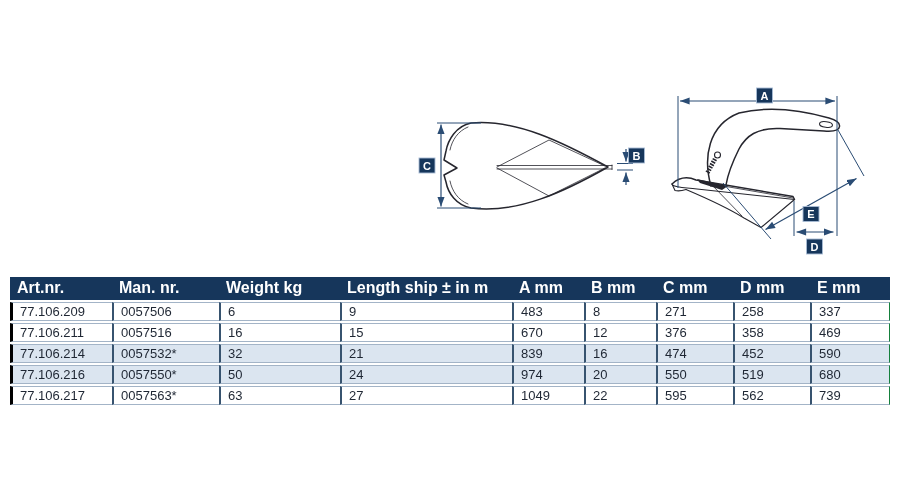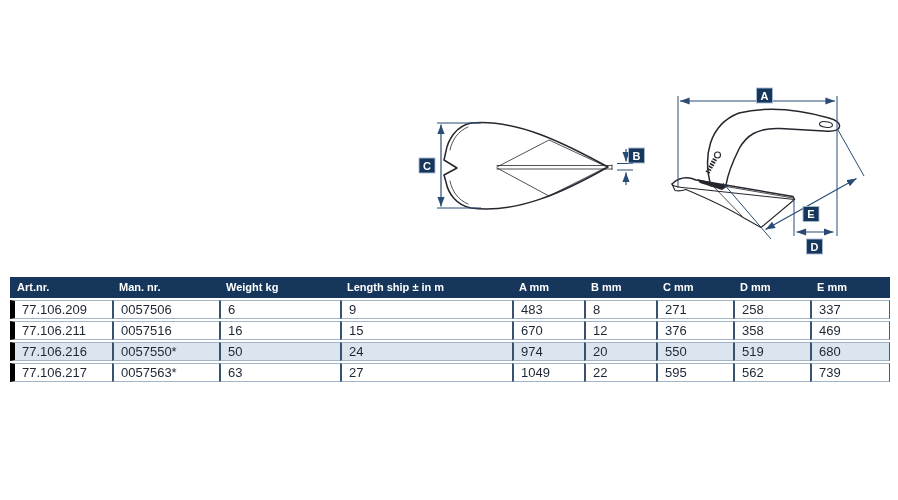--- a/index.html
+++ b/index.html
@@ -11,30 +11,30 @@
   .dim-line{stroke:#2a4c74;stroke-width:1.2;fill:none;}
   .ext-line{stroke:#2a4c74;stroke-width:1;fill:none;}
   .draw-heavy{stroke:#26262e;stroke-width:1.5;fill:none;stroke-linejoin:round;stroke-linecap:round;}
   .draw-med{stroke:#26262e;stroke-width:1.1;fill:none;stroke-linejoin:round;stroke-linecap:round;}
   .draw-thin{stroke:#26262e;stroke-width:0.8;fill:none;stroke-linejoin:round;stroke-linecap:round;}
   .label-box{fill:#16365b;stroke:#a8bcd6;stroke-width:0.9;}
   .label-text{fill:#ffffff;font-size:11px;font-weight:bold;text-anchor:middle;}
   .table-wrap{position:absolute;left:10px;top:275px;width:880px;}
   table{border-collapse:separate;border-spacing:0 2px;table-layout:fixed;width:880px;}
   th{
-    background:#16365b;color:#ffffff;font-size:11px;font-weight:bold;text-align:left;
+    background:#16365b;color:#ffffff;font-size:16px;font-weight:bold;text-align:left;
     padding:2px 2px 3px 7px;height:16px;white-space:nowrap;overflow:hidden;
   }
   td{
     font-size:13px;color:#1e2633;padding:1px 2px 1px 7px;height:15px;
     border-top:1px solid #a3b4c7;border-bottom:1px solid #a3b4c7;
     white-space:nowrap;overflow:hidden;background:#fff;
   }
   td:not(:first-child){border-left:2px solid #37536f;}
-  td:first-child{border-left:5px solid #000000;}
+  td:first-child{border-left:3px solid #000000;}
   td:last-child{border-right:1px solid #15803d;}
   tbody tr.alt td{background:#dbe5f0;}
 </style>
 </head>
 <body>
 
 <svg class="diagram" width="898" height="272" viewBox="0 0 898 272" xmlns="http://www.w3.org/2000/svg">
   <defs>
     <marker id="arrE" markerWidth="9" markerHeight="7" refX="8" refY="3" orient="auto">
       <path d="M0,0 L8,3 L0,6 Z" fill="#2a4c74"></path>
@@ -155,20 +155,31 @@
           <td>0057516</td>
           <td>16</td>
           <td>15</td>
           <td>670</td>
           <td>12</td>
           <td>376</td>
           <td>358</td>
           <td>469</td>
         </tr>
         <tr class="alt">
+          <td>77.106.214</td>
+          <td>0057532*</td>
+          <td>32</td>
+          <td>21</td>
+          <td>839</td>
+          <td>16</td>
+          <td>474</td>
+          <td>452</td>
+          <td>590</td>
+        </tr>
+        <tr class="alt">
           <td>77.106.216</td>
           <td>0057550*</td>
           <td>50</td>
           <td>24</td>
           <td>974</td>
           <td>20</td>
           <td>550</td>
           <td>519</td>
           <td>680</td>
         </tr>

